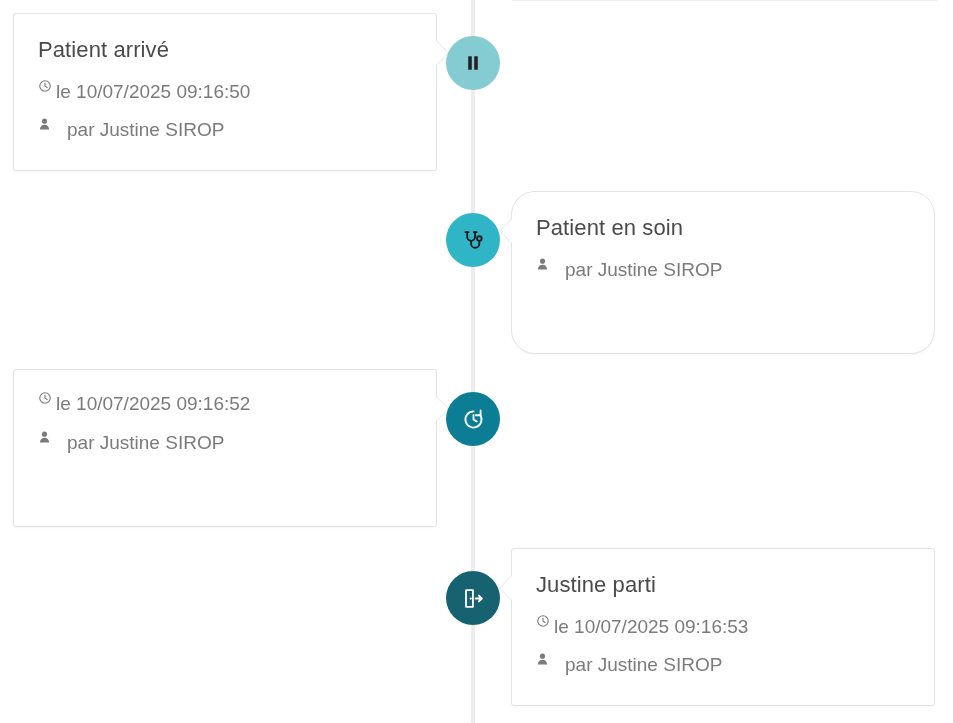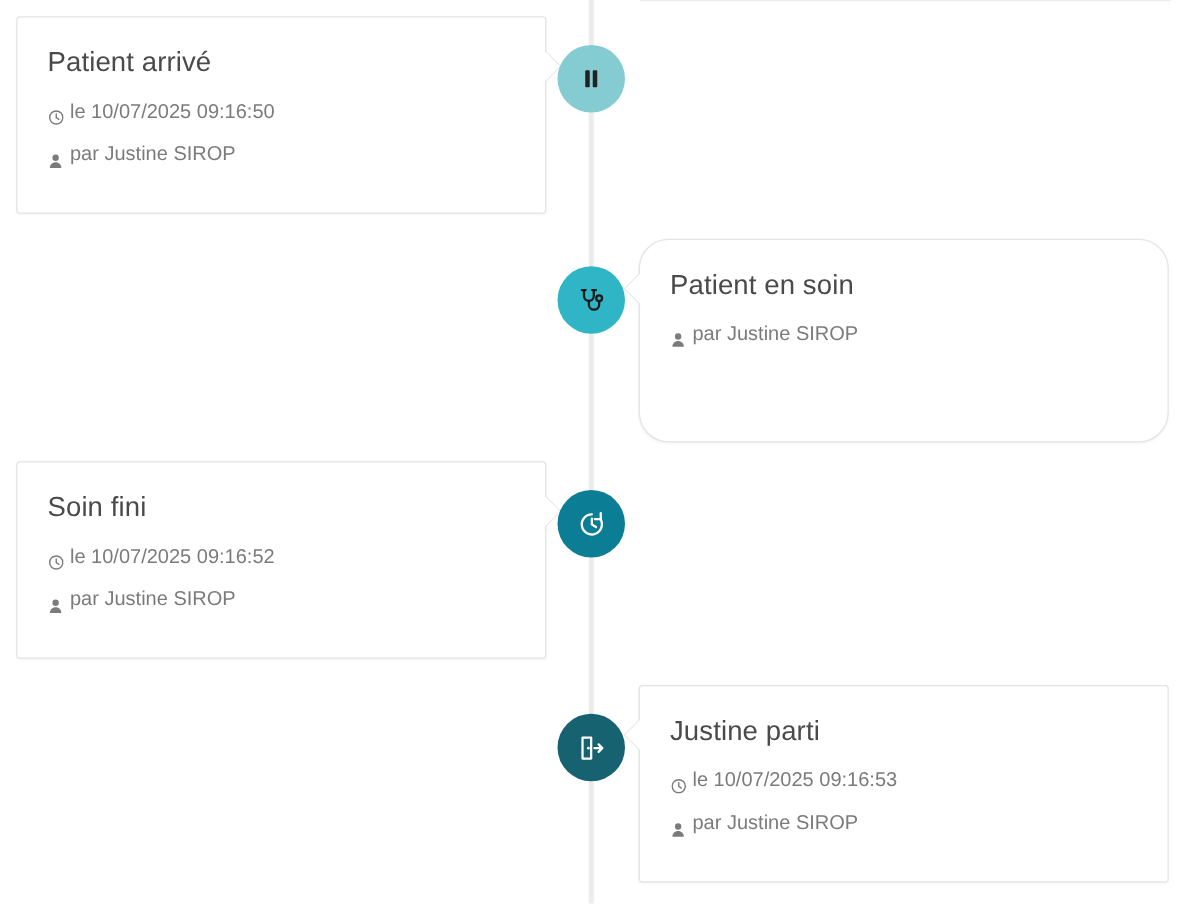--- a/index.html
+++ b/index.html
@@ -109,27 +109,27 @@
     font-size: 22px;
     font-weight: 400;
     color: #4a4a4a;
     line-height: 1.25;
     margin: 0 0 16px 0;
     letter-spacing: 0.1px;
   }
 
   .tl-meta {
     display: flex;
-    align-items: flex-end;
-    font-size: 16px;
+    align-items: flex-start;
+    font-size: 19px;
     color: #7b7b7b;
     margin-bottom: 14px;
     line-height: 1.3;
   }
-  .tl-meta:last-child { margin-bottom: 0; }
+  .tl-meta:last-child { margin-bottom: 0; gap: 11px; }
   .tl-meta .mi {
     display: inline-flex;
     align-items: center;
     justify-content: center;
     width: 13px;
     margin-right: 5px;
     color: #7b7b7b;
     flex: none;
   }
   .tl-meta .mi svg { display: block; }
@@ -222,21 +222,20 @@
           <path d="M19.4 2.6 v5.0 h-5.0" fill="none" stroke="#ffffff" stroke-width="1.9" stroke-linecap="round" stroke-linejoin="round"></path>
           <path d="M12 7.2 V12 l3.4 2.2" fill="none" stroke="#ffffff" stroke-width="1.9" stroke-linecap="round"></path>
         </svg>
       </span>
     </div>
 
     <div class="tl-card left" style="top:0px; height:158px;">
       <span class="nub-b"></span>
       <span class="nub"></span>
 
-      <h3 class="tl-title">Soin fini</h3>
 
       <div class="tl-meta">
         <span class="mi">
           <svg width="12" height="12" viewBox="0 0 16 16" aria-hidden="true">
             <circle cx="8" cy="8" r="7" fill="none" stroke="#7b7b7b" stroke-width="1.5"></circle>
             <path d="M8 4.1 V8.2 L10.9 9.9" fill="none" stroke="#7b7b7b" stroke-width="1.5" stroke-linecap="round"></path>
           </svg>
         </span>
         <span>le 10/07/2025 09:16:52</span>
       </div>

